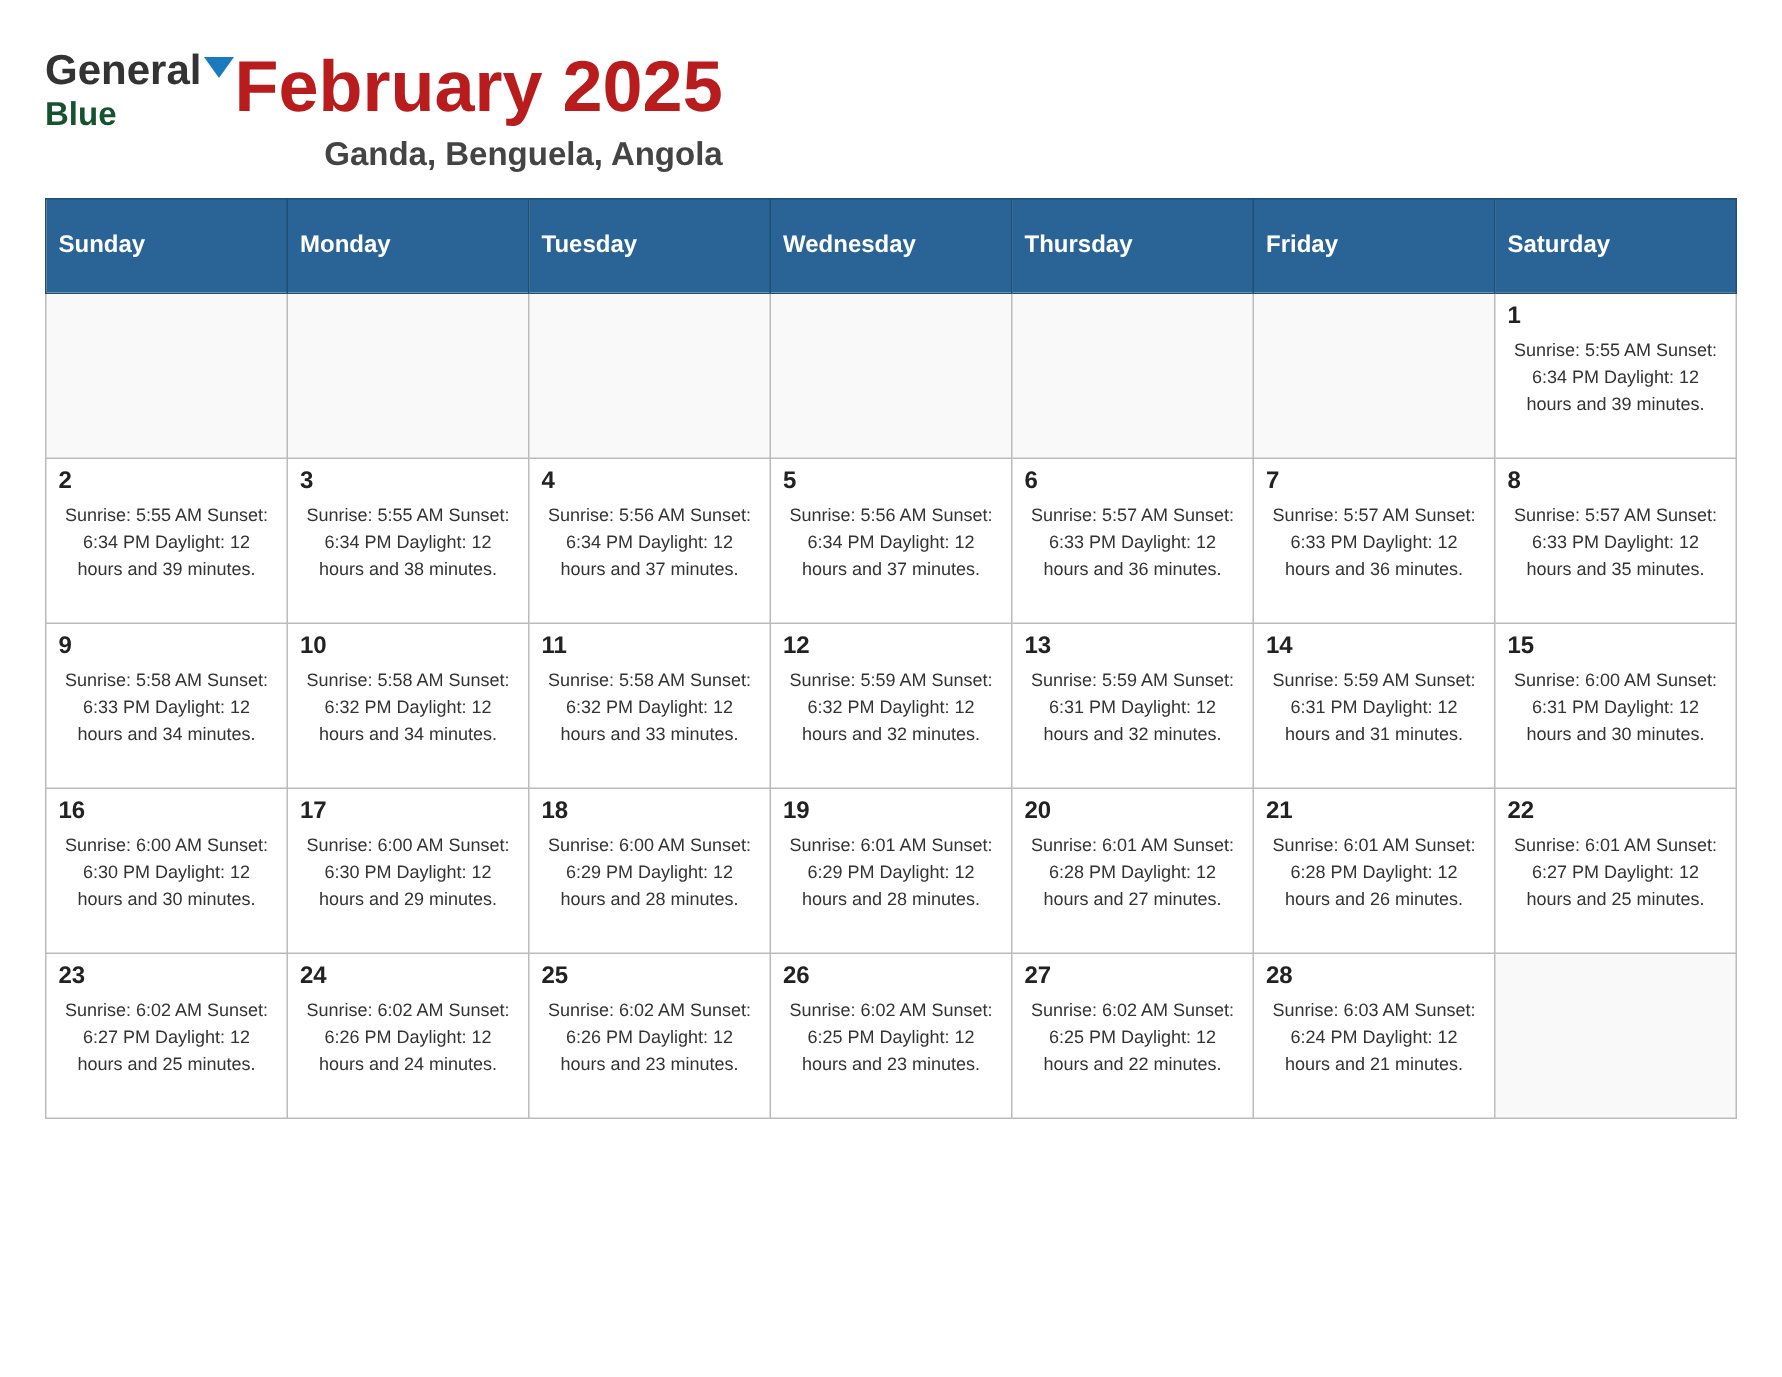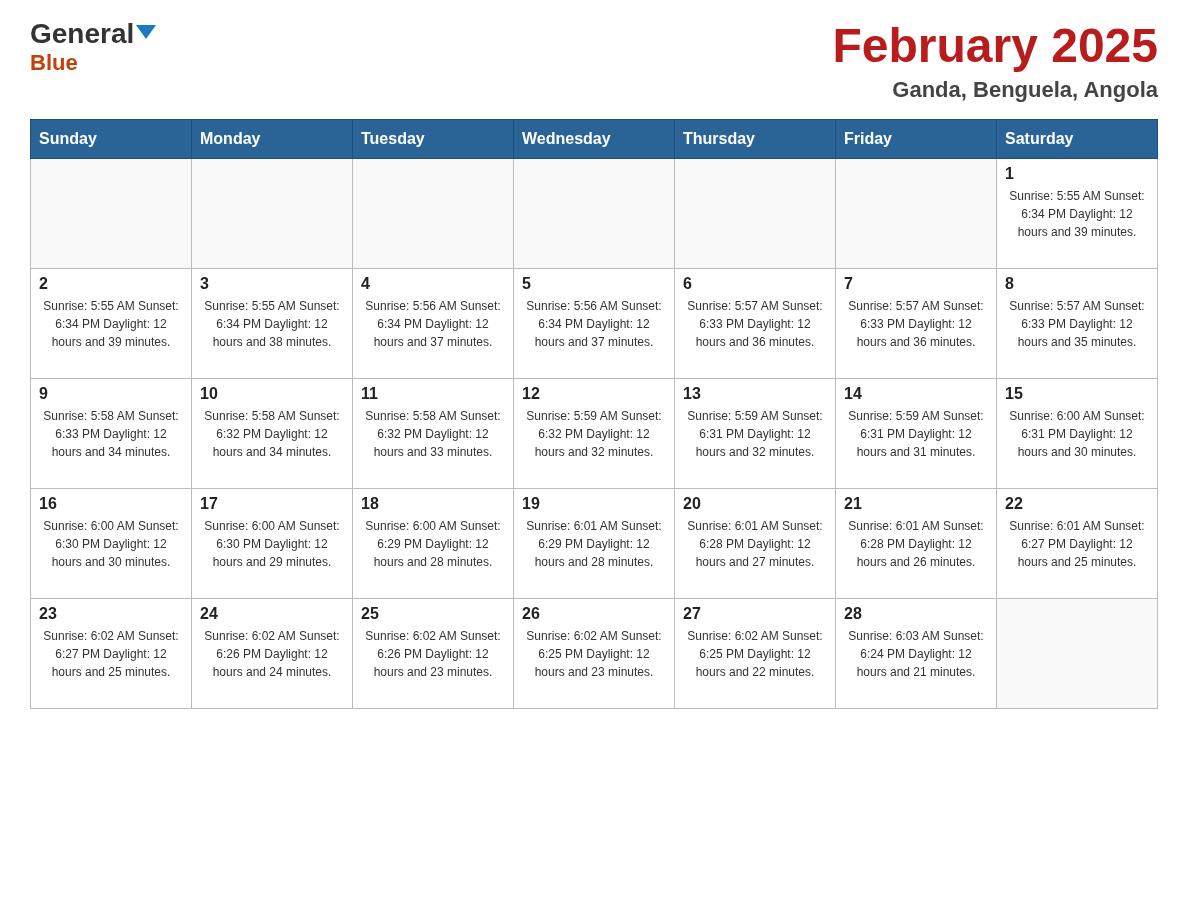--- a/index.html
+++ b/index.html
@@ -5,23 +5,23 @@
     * { box-sizing: border-box; margin: 0; padding: 0; }
     body {
       font-family: Arial, sans-serif;
       background: #fff;
       padding: 20px 30px;
       width: 1188px;
       min-height: 918px;
     }
     .header {
       display: flex;
-      justify-content: space-between;
       align-items: flex-start;
       margin-bottom: 16px;
+      margin-top: 13px;
     }
     .logo {
       display: flex;
       flex-direction: column;
       align-items: flex-start;
     }
     .logo-text {
       font-size: 28px;
       font-weight: bold;
       color: #333;
@@ -33,21 +33,21 @@
       height: 0;
       border-left: 10px solid transparent;
       border-right: 10px solid transparent;
       border-top: 14px solid #1a7abf;
       margin-left: 2px;
       vertical-align: middle;
       position: relative;
       top: -4px;
     }
     .logo-blue-text {
-      color: #c2410c;
+      color: #14532d;
       font-size: 22px;
       font-weight: bold;
       margin-top: 2px;
     }
     .title-block {
       text-align: right;
     }
     .title-block h1 {
       font-size: 48px;
       font-weight: bold;
@@ -63,21 +63,21 @@
     .calendar {
       width: 100%;
       border-collapse: collapse;
       border: 1px solid #ccc;
     }
     .calendar th {
       background-color: #2a6496;
       color: #fff;
       font-size: 16px;
       font-weight: bold;
-      padding: 10px 8px;
+      padding: 22px 8px;
       text-align: left;
       border: 1px solid #1e4f78;
     }
     .calendar td {
       vertical-align: top;
       border: 1px solid #bbb;
       padding: 6px 8px;
       width: calc(100% / 7);
       min-height: 100px;
       font-size: 12.5px;

